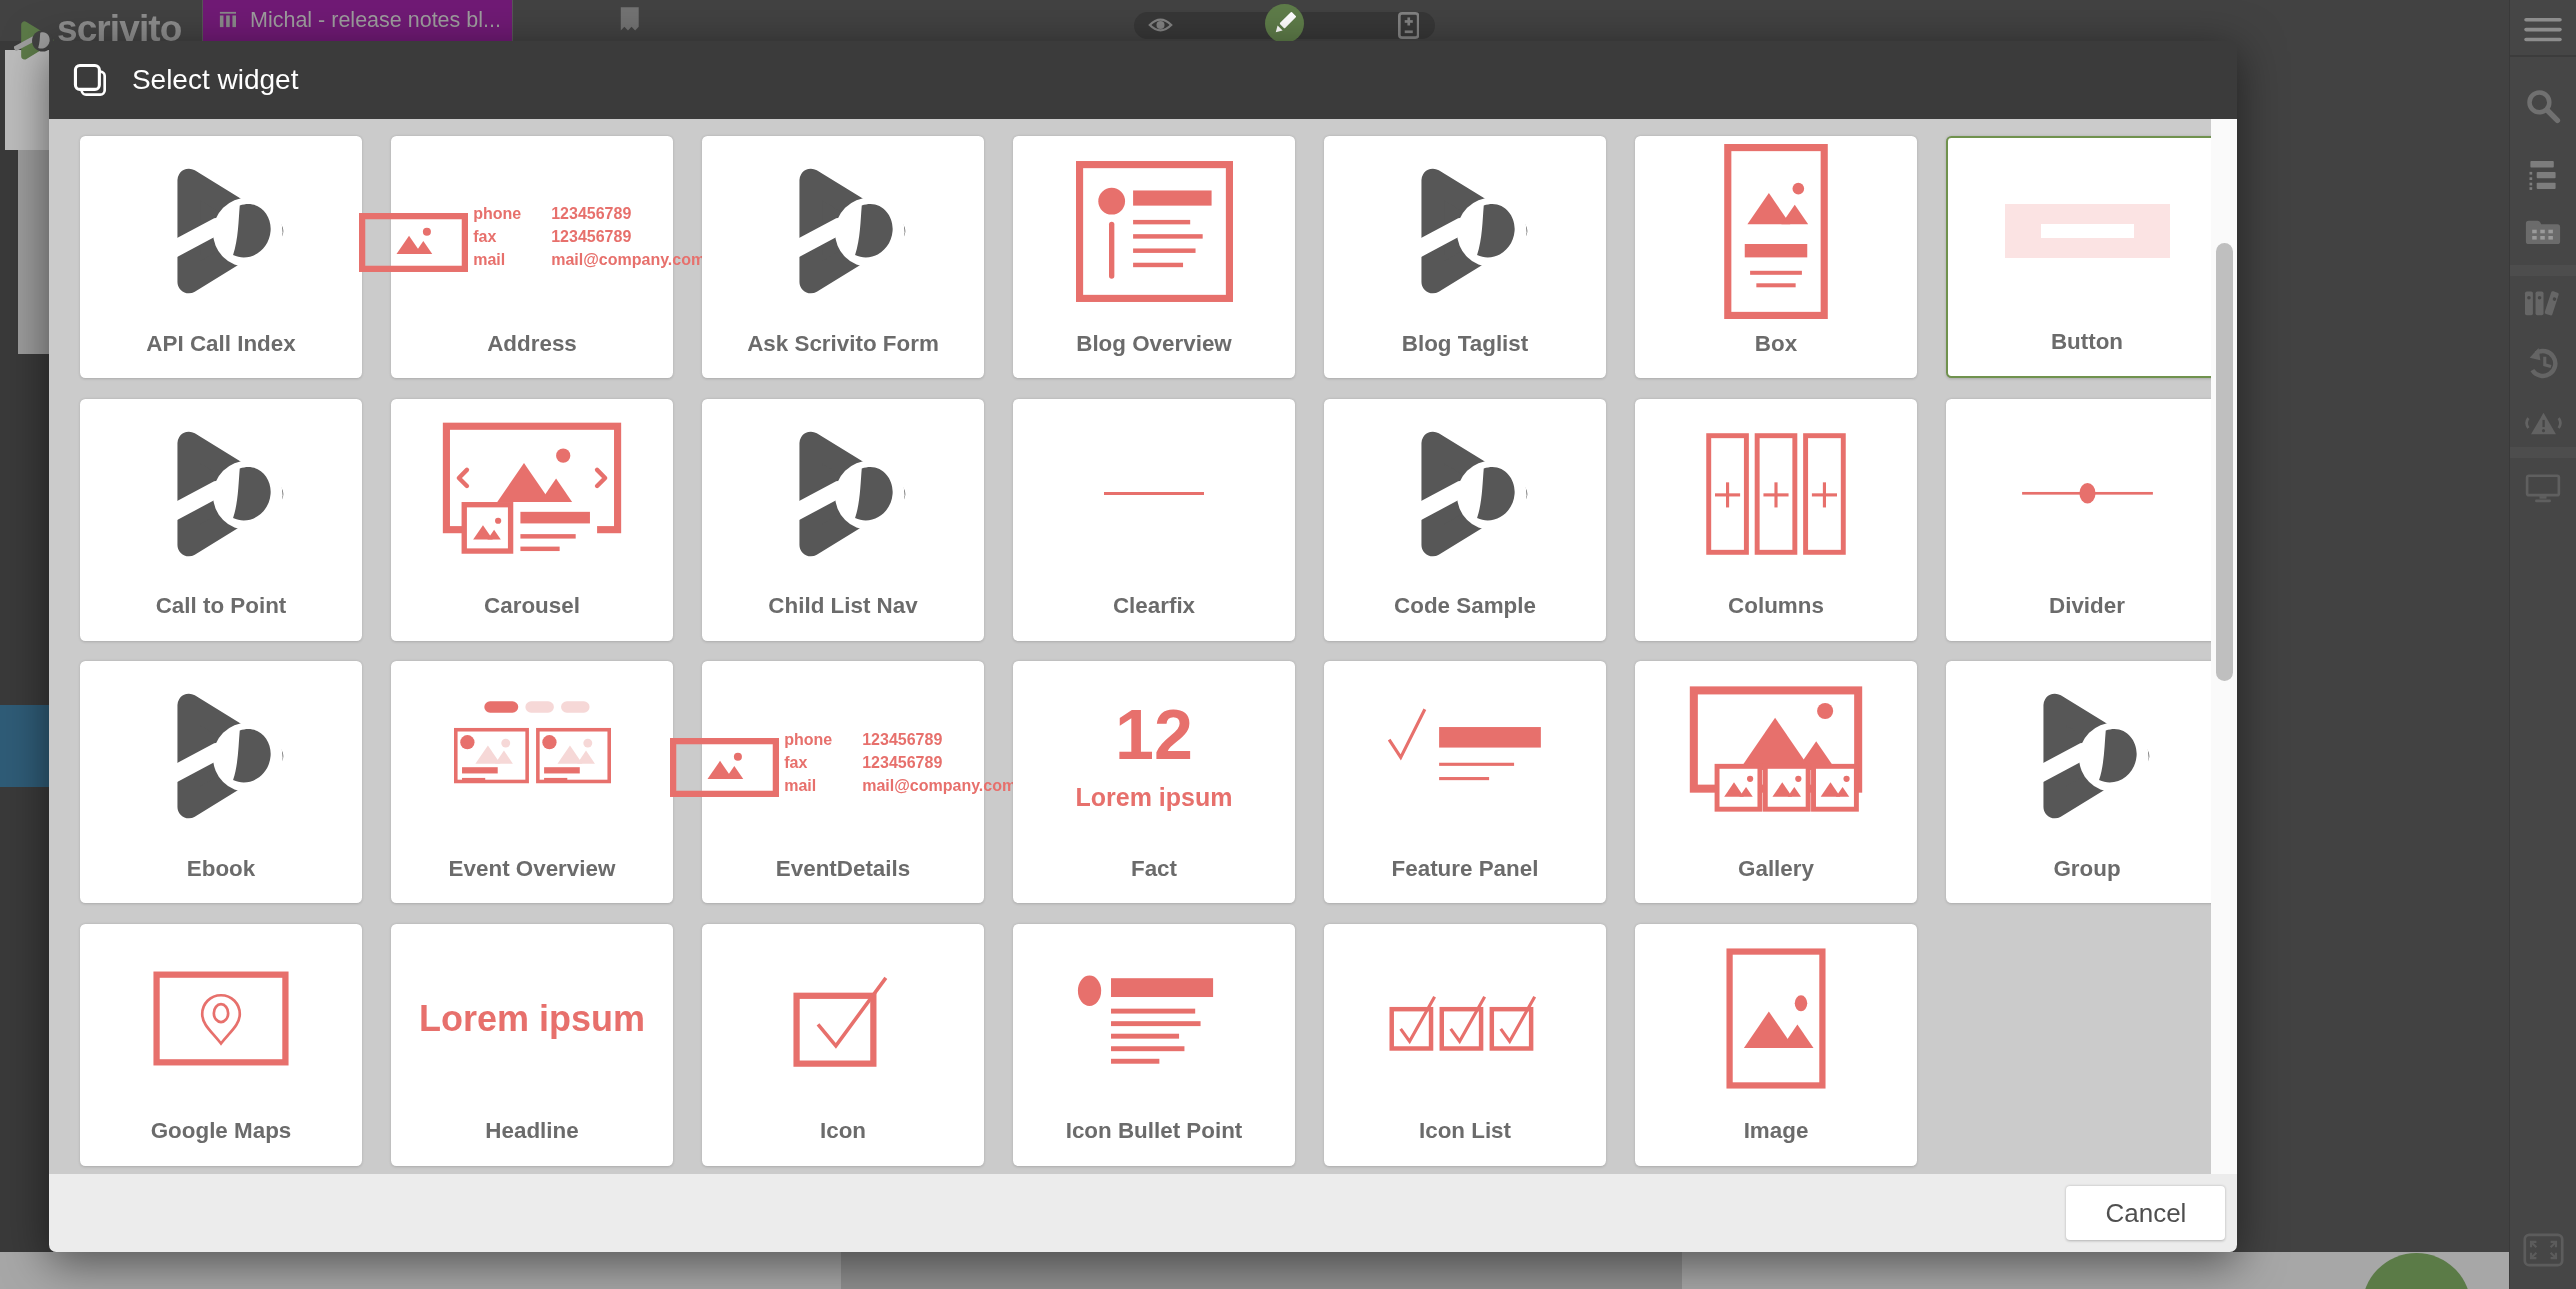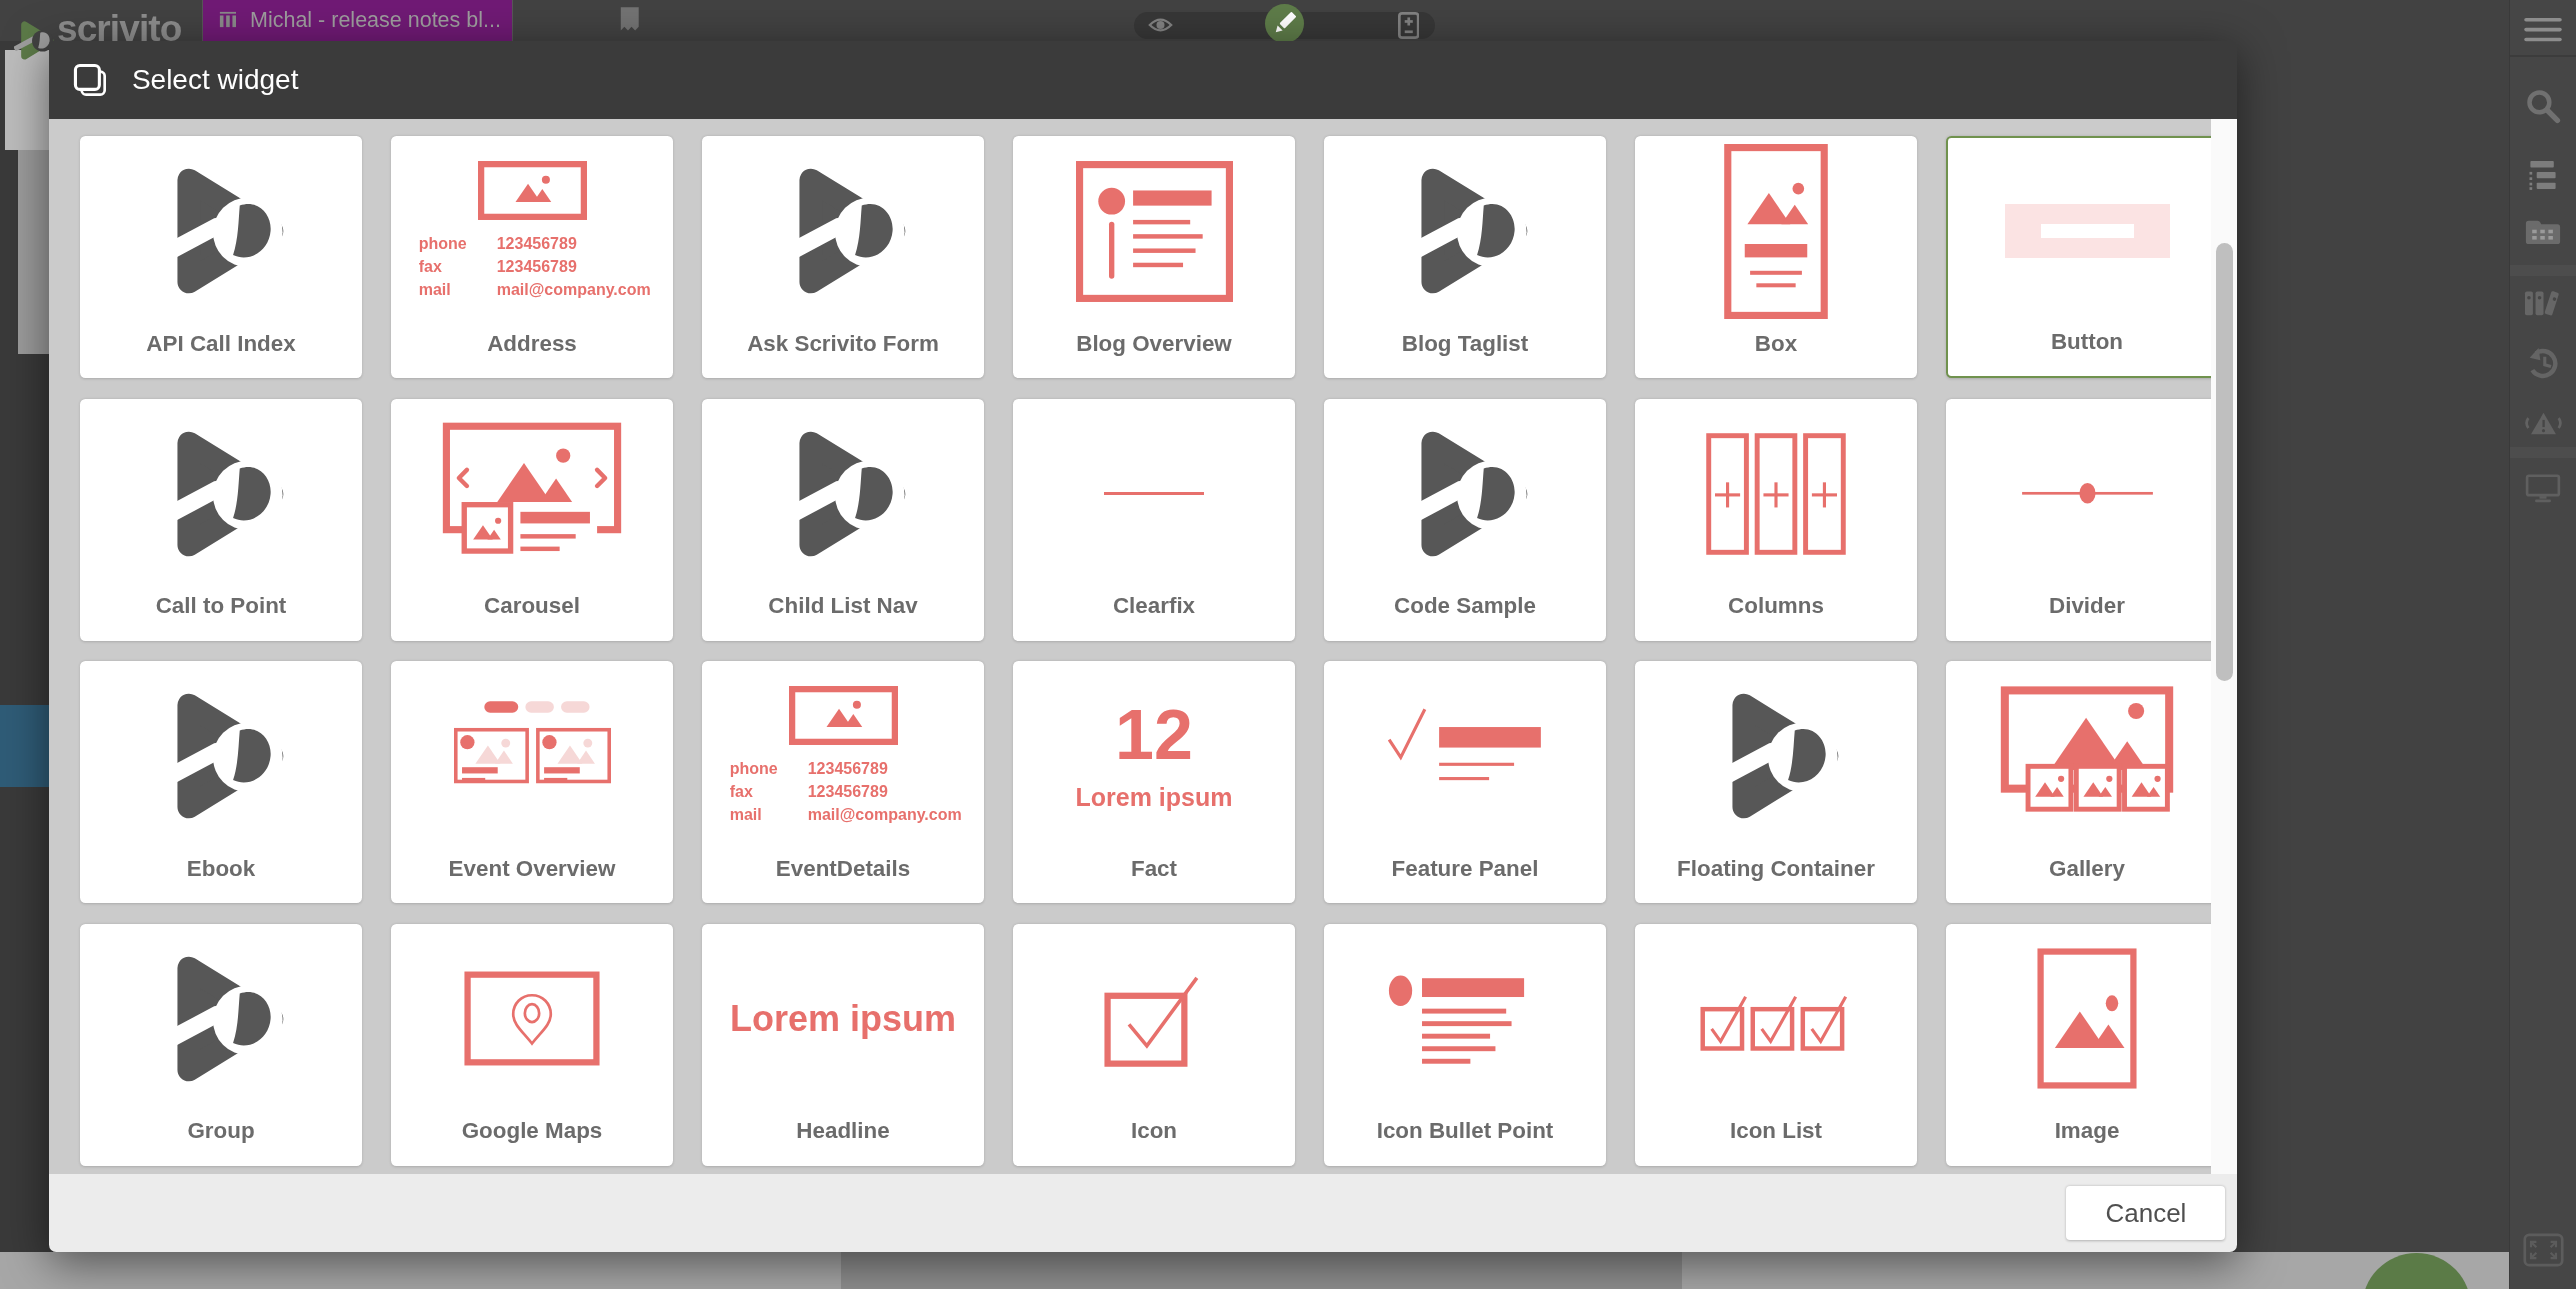--- a/index.html
+++ b/index.html
@@ -42,21 +42,21 @@
   #modal-content{position:relative;height:1055px;background:#cbcbcb;}
   #widget-grid{position:absolute;left:31px;top:17px;display:grid;
                grid-template-columns:repeat(7,282px);grid-auto-rows:242px;column-gap:29px;row-gap:20.6px;}
   .card{position:relative;background:#ffffff;border-radius:5.4px;box-shadow:0 0.9px 2.7px rgba(0,0,0,.16);
         box-sizing:border-box;cursor:pointer;}
   .card.selected{border:2.7px solid #70924e;}
   .icon-area{position:absolute;left:0;top:0;right:0;bottom:52px;display:flex;align-items:center;justify-content:center;}
   .card-label{position:absolute;left:0;right:0;bottom:21.5px;text-align:center;
               font-size:22.4px;font-weight:bold;color:#6b6b6b;margin-top:12px;}
   
-  .addr{display:flex;flex-direction:column;align-items:center;}
+  .addr{display:flex;flex-direction:row;align-items:flex-end;}
   .addr table{margin:12.5px 0 0 5.4px;border-collapse:collapse;}
   .addr td{font-size:16px;font-weight:bold;color:#e7706c;padding:2.7px 0;line-height:1.1;}
   .addr td:first-child{padding-right:30px;}
   .btn-preview{width:165px;height:54px;background:#fbe3e3;display:flex;align-items:center;justify-content:center;}
   .btn-preview>div{width:93px;height:13.4px;background:#ffffff;}
   .clearfix-line{width:100px;height:2.7px;background:#e7706c;}
   .fact-preview{text-align:center;color:#e7706c;}
   .fact-num{font-size:70px;font-weight:bold;line-height:1;}
   .fact-txt{font-size:25px;font-weight:bold;margin-top:12.5px;}
   .headline-preview{font-size:36px;font-weight:bold;color:#e7706c;}
@@ -521,33 +521,20 @@
      <polyline points="8,44 21,64 48,10" fill="none" stroke="#e7706c" stroke-width="3.5"></polyline>
      <rect x="64" y="30" width="114" height="23" fill="#e7706c"></rect>
      <rect x="64" y="70" width="84" height="3.5" fill="#e7706c"></rect>
                 <rect x="64" y="86" width="56" height="3.5" fill="#e7706c"></rect>
               </svg>
             </div>
             <div class="card-label">Feature Panel</div>
           </div>
           <div class="card">
             <div class="icon-area">
-              <svg width="134" height="134" viewBox="0 0 100 100">
-     <path d="M26,12 L26,88 L88,50 Z" fill="#575757" stroke="#575757" stroke-width="17" stroke-linejoin="round"></path>
-     <g transform="rotate(-28 38 51)">
-                  <rect x="-4" y="45" width="55" height="12.5" rx="2" fill="#ffffff"></rect>
-                </g>
-     <circle cx="70" cy="51" r="26" fill="#ffffff"></circle>
-     <path d="M64,31 C78,26 88,38 87,50 C86,64 72,74 59,68 C63,56 63,42 64,31 Z" fill="#575757"></path>
-              </svg>
-            </div>
-            <div class="card-label">Floating Container</div>
-          </div>
-          <div class="card">
-            <div class="icon-area">
               <svg width="184" height="145" viewBox="0 0 206 162">
      <rect x="11" y="7" width="184" height="110" fill="none" stroke="#e7706c" stroke-width="9"></rect>
      <path d="M62,96 L102,37.6 L142,96 Z" fill="#e7706c"></path>
                 <path d="M126,96 L148,63.88 L170,96 Z" fill="#e7706c"></path>
                 <circle cx="158" cy="30" r="9" fill="#e7706c"></circle>
      <rect x="37" y="92" width="48" height="48" fill="#ffffff" stroke="#e7706c" stroke-width="5.5"></rect>
      <path d="M45,126 L56,109.94 L67,126 Z" fill="#e7706c"></path>
                 <path d="M62,126 L69.5,115.05 L77,126 Z" fill="#e7706c"></path>
                 <circle cx="74" cy="106" r="3.5" fill="#e7706c"></circle>
                 <rect x="91" y="92" width="48" height="48" fill="#ffffff" stroke="#e7706c" stroke-width="5.5"></rect>

